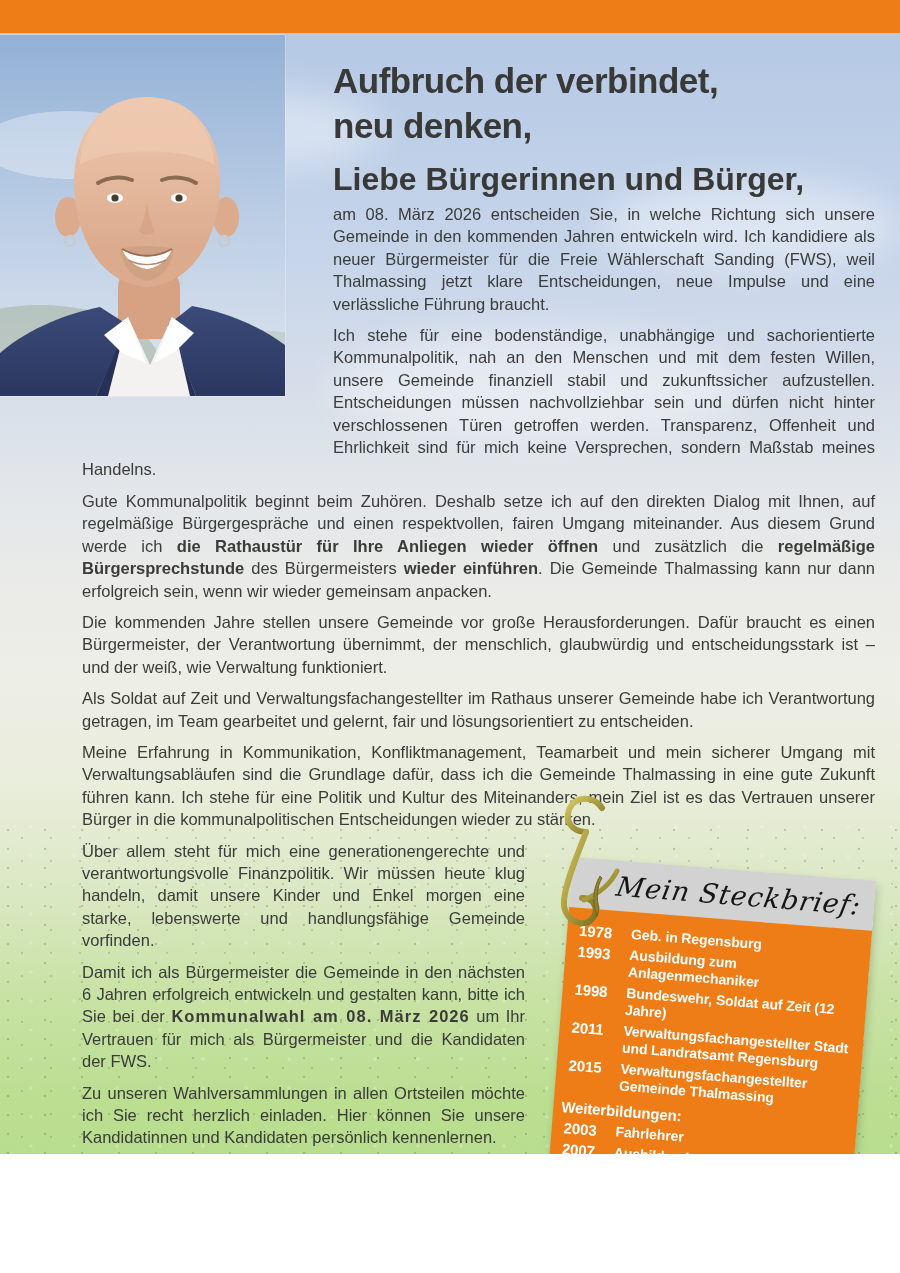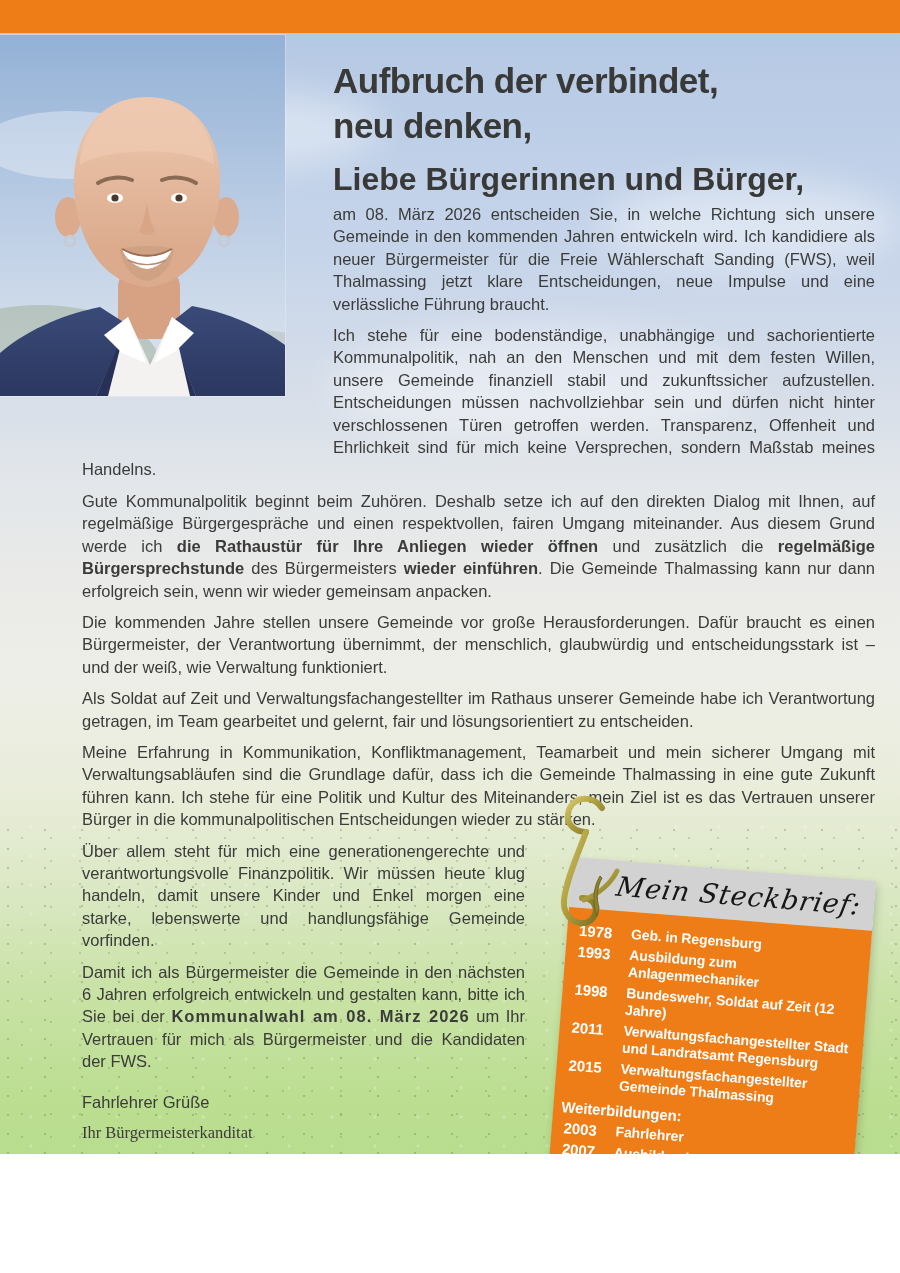--- a/index.html
+++ b/index.html
@@ -144,20 +144,21 @@
         <p><span>Ich stehe für eine bodenständige, unabhängige und sachorientierte Kommunalpolitik, nah an den Menschen und mit dem festen Willen, unsere Gemeinde finanziell stabil und zukunftssicher aufzustellen. Entscheidungen müssen nachvollziehbar sein und dürfen nicht hinter verschlossenen Türen getroffen werden. Transparenz, Offenheit und Ehrlichkeit sind für mich keine Versprechen, sondern Maßstab meines Handelns.</span></p>
         <p><span>Gute Kommunalpolitik beginnt beim Zuhören. Deshalb setze ich auf den direkten Dialog mit Ihnen, auf regelmäßige Bürgergespräche und einen respektvollen, fairen Umgang miteinander. Aus diesem Grund werde ich </span><span class="b">die Rathaustür für Ihre Anliegen wieder öffnen</span><span> und zusätzlich die </span><span class="b">regelmäßige Bürgersprechstunde</span><span> des Bürgermeisters </span><span class="b">wieder einführen</span><span>. Die Gemeinde Thalmassing kann nur dann erfolgreich sein, wenn wir wieder gemeinsam anpacken.</span></p>
         <p><span>Die kommenden Jahre stellen unsere Gemeinde vor große Herausforderungen. Dafür braucht es einen Bürgermeister, der Verantwortung übernimmt, der menschlich, glaubwürdig und entscheidungsstark ist – und der weiß, wie Verwaltung funktioniert.</span></p>
         <p><span>Als Soldat auf Zeit und Verwaltungsfachangestellter im Rathaus unserer Gemeinde habe ich Verantwortung getragen, im Team gearbeitet und gelernt, fair und lösungsorientiert zu entscheiden.</span></p>
         <p><span>Meine Erfahrung in Kommunikation, Konfliktmanagement, Teamarbeit und mein sicherer Umgang mit Verwaltungsabläufen sind die Grundlage dafür, dass ich die Gemeinde Thalmassing in eine gute Zukunft führen kann. Ich stehe für eine Politik und Kultur des Miteinanders, mein Ziel ist es das Vertrauen unserer Bürger in die kommunalpolitischen Entscheidungen wieder zu stärken.</span></p>
       </div>
     <div class="box-spacer"></div>
     <div id="paras-narrow">
         <p><span>Über allem steht für mich eine generationengerechte und verantwortungsvolle Finanzpolitik. Wir müssen heute klug handeln, damit unsere Kinder und Enkel morgen eine starke, lebenswerte und handlungsfähige Gemeinde vorfinden.</span></p>
         <p><span>Damit ich als Bürgermeister die Gemeinde in den nächsten 6 Jahren erfolgreich entwickeln und gestalten kann, bitte ich Sie bei der </span><span class="b sp">Kommunalwahl am 08. März 2026</span><span> um Ihr Vertrauen für mich als Bürgermeister und die Kandidaten der FWS.</span></p>
+        <p><span>Zu unseren Wahlversammlungen in allen Ortsteilen möchte ich Sie recht herzlich einladen. Hier können Sie unsere Kandidatinnen und Kandidaten persönlich kennenlernen.</span></p>
       </div>
     <div class="closing">
       <p class="greeting">Fahrlehrer Grüße</p>
       <p class="role">Ihr Bürgermeisterkanditat</p>
       <div class="signature">Markus Meister</div>
 
     </div>
   </div>
 
   <div class="steckbrief">

